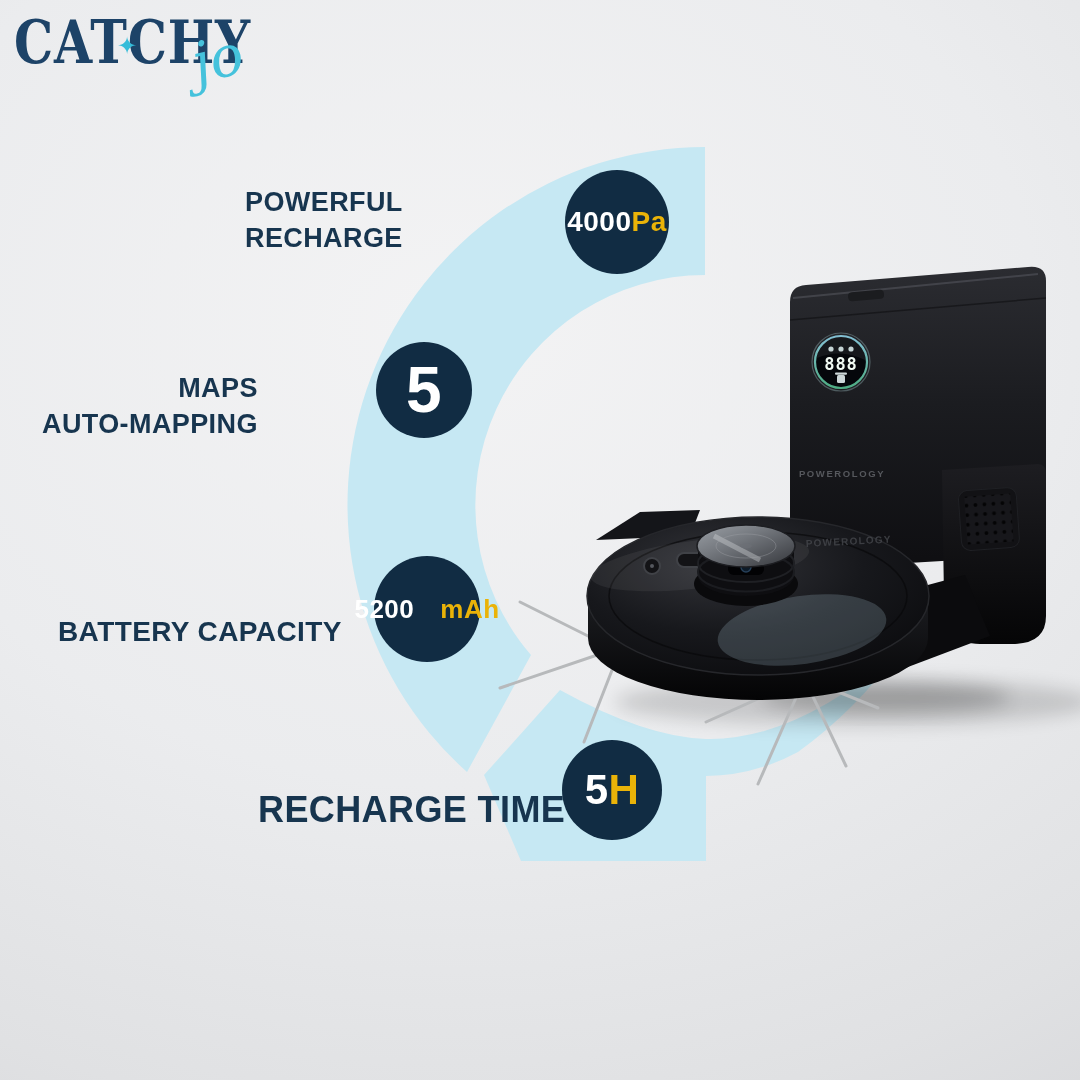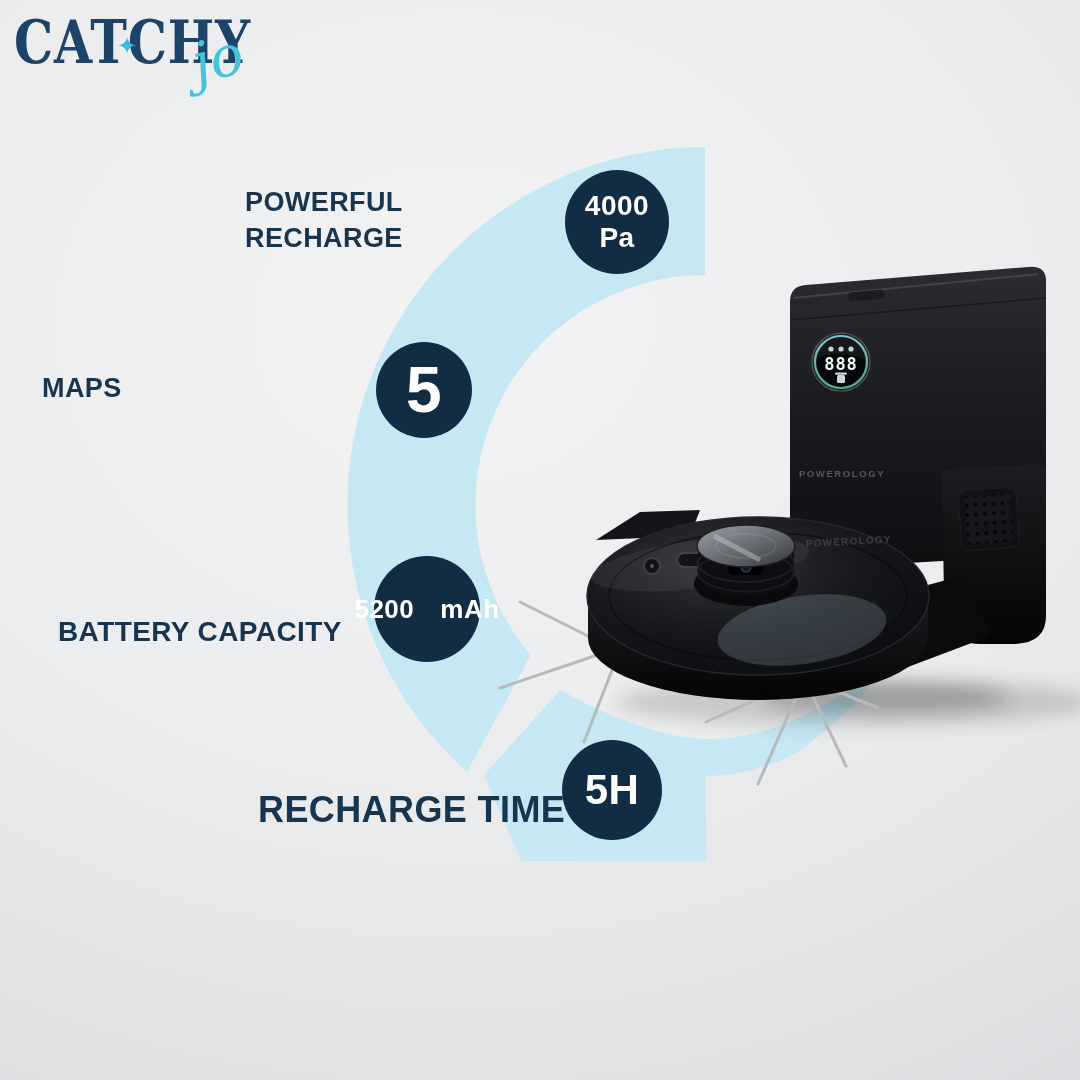--- a/index.html
+++ b/index.html
@@ -28,22 +28,22 @@
   
   .flabel{position:absolute;color:#17354f;font-weight:bold;font-size:27px;line-height:36px;letter-spacing:.4px;text-align:right;}
   .flabel span{display:block;}
   .flabel span:empty{display:none;}
   
   .badge{
     position:absolute;background:#112c43;border-radius:50%;
     display:flex;align-items:center;justify-content:center;
     font-weight:bold;color:#ffffff;letter-spacing:.5px;
   }
-  .badge .unit{color:#ffffff;}
-  .b1{left:565px;top:170px;width:104px;height:104px;font-size:28px;flex-direction:column;}
+  .badge .unit{color:#eab308;}
+  .b1{left:565px;top:170px;width:104px;height:104px;font-size:28px;}
   .b2{left:376px;top:342px;width:96px;height:96px;font-size:64px;}
   .b3{left:374px;top:556px;width:106px;height:106px;font-size:26px;gap:26px;}
   .b4{left:562px;top:740px;width:100px;height:100px;font-size:42px;}
 </style>
 </head>
 <body>
 
 <div class="canvas">
 
   <svg class="backdrop" width="1080" height="1080" viewBox="0 0 1080 1080">
@@ -177,20 +177,21 @@
     <span class="logo-star">✦</span>
     <span class="logo-script">jo</span>
   </div>
 
   <div class="flabel" style="left:245px;top:184px">
     <span>POWERFUL</span>
     <span>RECHARGE</span>
   </div>
   <div class="flabel" style="left:42px;top:370px">
     <span>MAPS</span>
+    <span>AUTO-MAPPING</span>
   </div>
   <div class="flabel" style="left:58px;top:614px;font-size:28px">
     <span>BATTERY CAPACITY</span>
 
   </div>
   <div class="flabel" style="left:258px;top:792px;font-size:36px">
     <span>RECHARGE TIME</span>
 
   </div>
 

